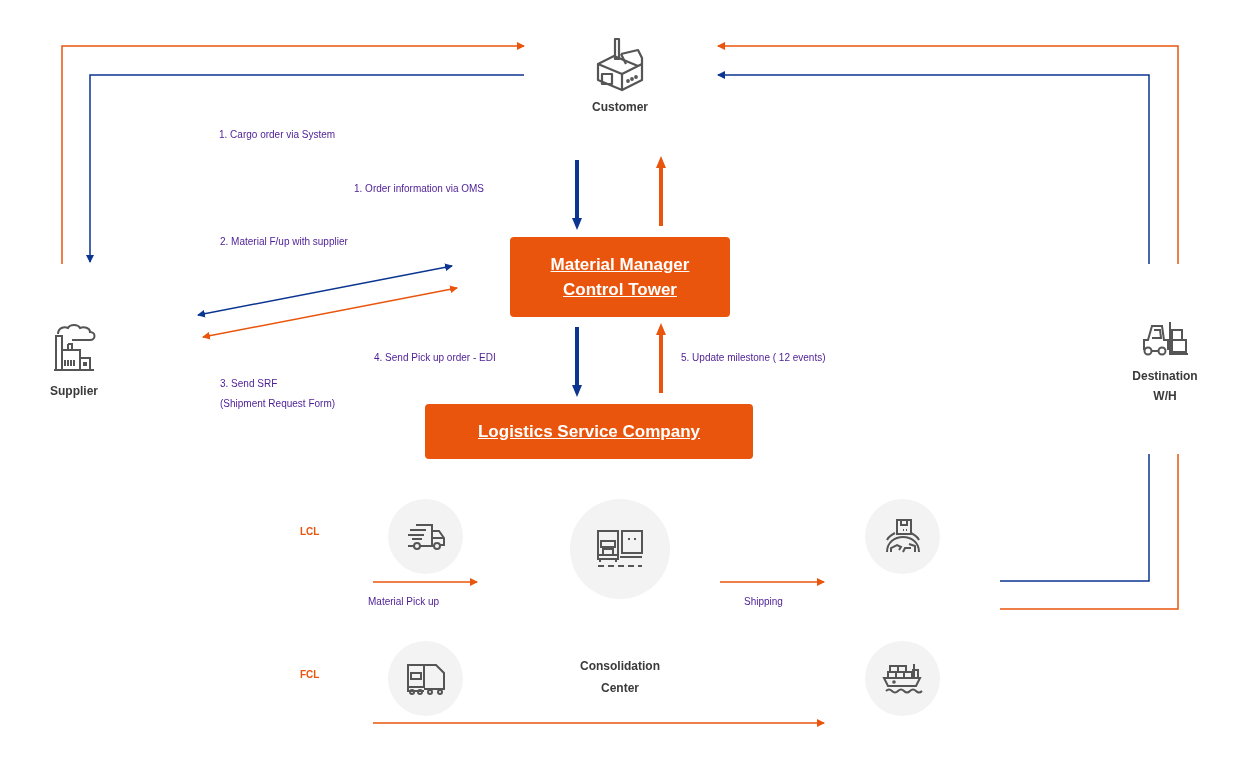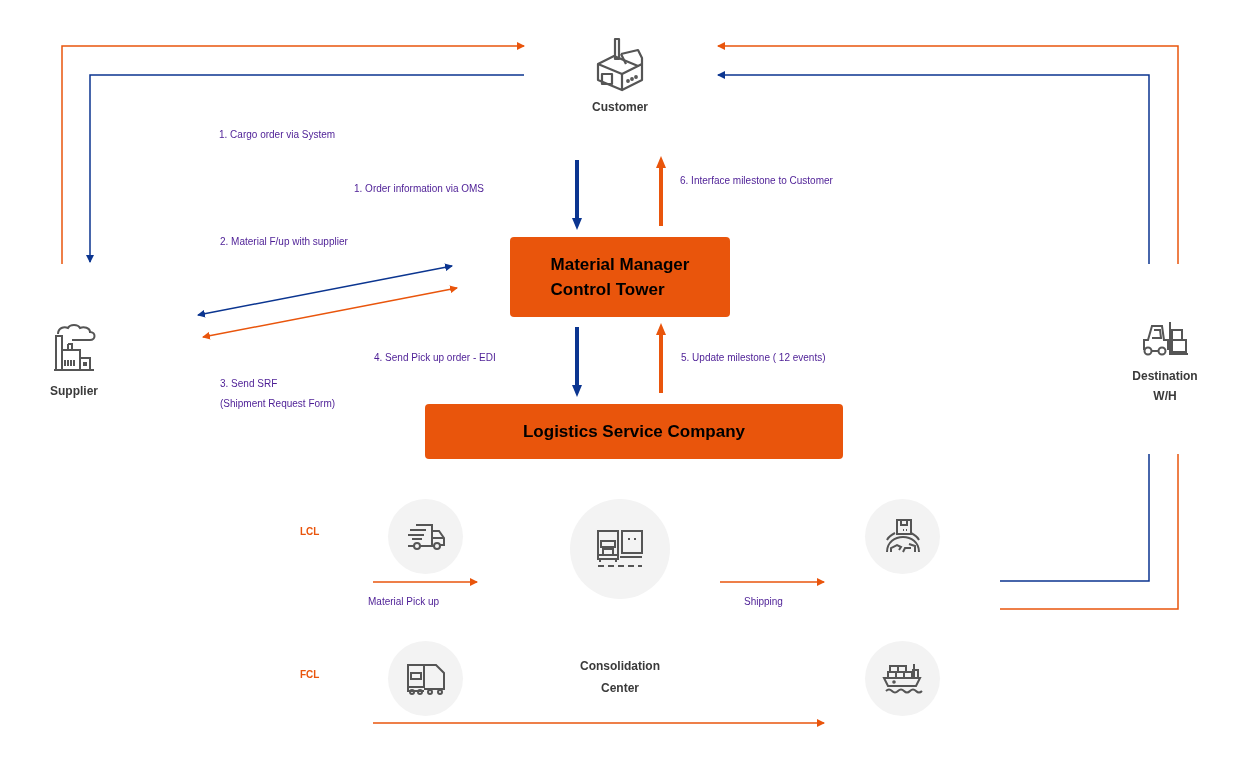--- a/index.html
+++ b/index.html
@@ -2,23 +2,23 @@
 <html><head>
 <meta charset="utf-8">
 <style>
   html, body { margin: 0; padding: 0; background: #ffffff; }
   body { width: 1240px; height: 774px; position: relative; overflow: hidden;
          font-family: "Liberation Sans", "DejaVu Sans", sans-serif; color: #333333; }
   #lines { position: absolute; left: 0; top: 0; width: 1240px; height: 774px; }
   .abs { position: absolute; }
   .label { font-size: 10px; color: #4c1d95; white-space: nowrap; line-height: 20px; }
   .node-label { font-size: 12px; font-weight: bold; color: #3a3a3a; text-align: center; line-height: 20px; }
-  .box { position: absolute; background: #e9550c; color: #000000; border-radius: 4px;
-         font-weight: bold; font-size: 17px; text-align: left; display: flex;
-         align-items: center; justify-content: center; line-height: 25px; }
+  .box { position: absolute; background: #e9550c; color: #ffffff; border-radius: 4px;
+         font-weight: bold; font-size: 17px; text-align: center; display: flex;
+         align-items: center; justify-content: center; line-height: 25px; text-decoration: underline; }
   .circle { position: absolute; border-radius: 50%; background: #f3f3f3; display: flex;
             align-items: center; justify-content: center; }
   .mode { font-size: 10px; font-weight: bold; color: #e9550c; }
   .icon svg { display: block; }
 </style>
 </head>
 <body>
 
 <svg id="lines" viewBox="0 0 1240 774">
   <defs>
@@ -112,35 +112,34 @@
   <div>W/H</div>
 </div>
 
 <div class="box" style="left:510px; top:237px; width:220px; height:80px;">
   <div>
     <div>Material Manager</div>
     <div>Control Tower</div>
   </div>
 </div>
 
-<div class="box" style="left:425px; top:404px; width:418px; height:55px;">
+<div class="box" style="left:425px; top:404px; width:328px; height:55px;">
   <div>Logistics Service Company</div>
 </div>
 
 <div class="abs label" style="left:219px; top:125px;">1. Cargo order via System</div>
 <div class="abs label" style="left:354px; top:179px;">1. Order information via OMS</div>
 <div class="abs label" style="left:220px; top:232px;">2. Material F/up with supplier</div>
 <div class="abs label" style="left:220px; top:374px;">
   <div>3. Send SRF</div>
   <div>(Shipment Request Form)</div>
 </div>
 <div class="abs label" style="left:374px; top:348px;">4. Send Pick up order - EDI</div>
 <div class="abs label" style="left:681px; top:348px;">5. Update  milestone ( 12 events)</div>
 <div class="abs label" style="left:680px; top:171px;">
-  <div>6.  Interface milestone to Customer</div>
 </div>
 
 <div class="abs mode" style="left:300px; top:526px;">LCL</div>
 <div class="abs mode" style="left:300px; top:669px;">FCL</div>
 
 <div class="circle" style="left:388px; top:499px; width:75px; height:75px;">
   <svg width="40" height="28" viewBox="0 0 40 28" fill="none" stroke="#555" stroke-width="2">
     <path d="M10 2 L26 2 L26 22"></path>
     <path d="M4 7 L20 7 M2 12 L18 12 M6 16 L16 16"></path>
     <path d="M26 8 L33 8 L38 15 L38 22 L34 22"></path>

